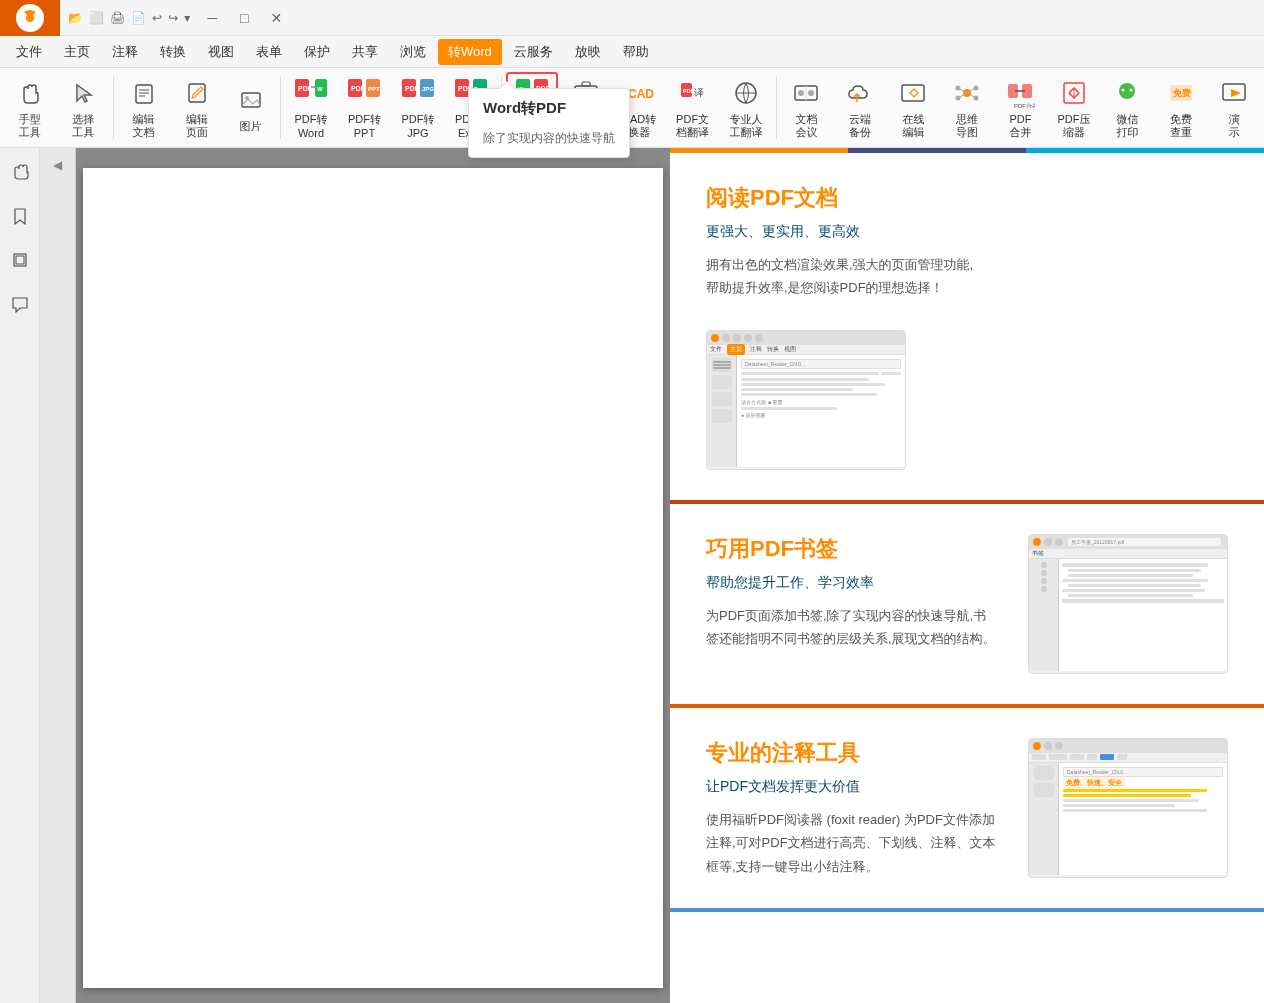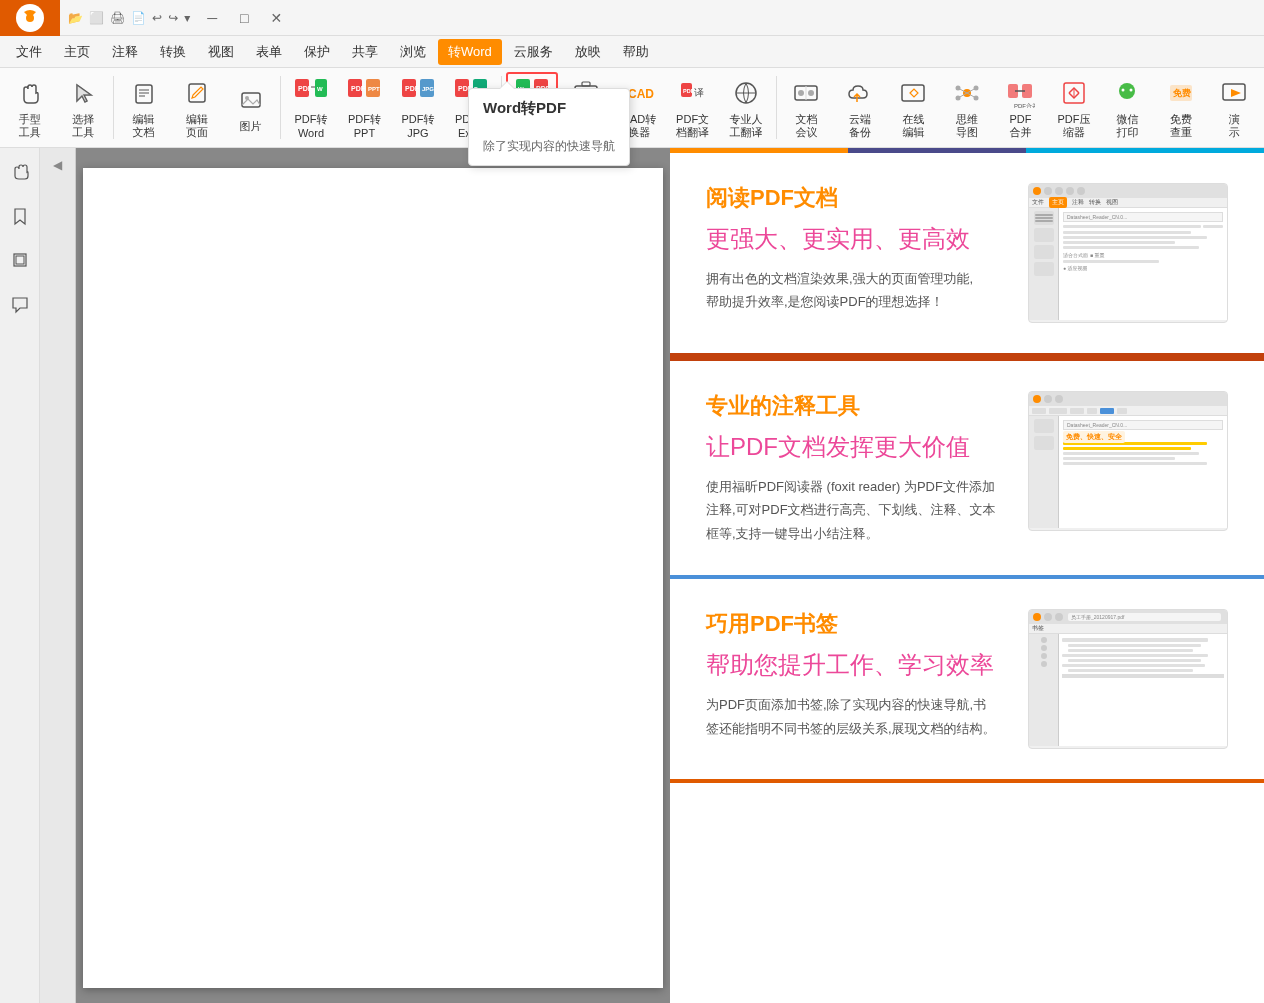--- a/index.html
+++ b/index.html
@@ -22,21 +22,21 @@
     .tool-btn { display: flex; flex-direction: column; align-items: center; justify-content: center; width: 56px; min-width: 44px; cursor: pointer; border-radius: 3px; padding: 4px 2px; gap: 2px; }
     .tool-icon { width: 36px; height: 36px; display: flex; align-items: center; justify-content: center; }
     .tool-label { font-size: 11px; color: #333; text-align: center; line-height: 1.2; white-space: nowrap; }
     .tool-separator { width: 1px; background: #ddd; margin: 4px 2px; }
 
     
     .tool-btn.highlighted { border: 2px solid #ff4444; background: #fff8f8; }
 
     
     #tooltip { position: absolute; top: 88px; left: 468px; background: white; border: 1px solid #ddd; border-radius: 4px; padding: 10px 14px; z-index: 100; box-shadow: 2px 2px 8px rgba(0,0,0,0.15); min-width: 160px; }
-    #tooltip .tip-title { font-size: 15px; font-weight: bold; color: #333; margin-bottom: 20px; }
+    #tooltip .tip-title { font-size: 15px; font-weight: bold; color: #333; margin-bottom: 12px; }
     #tooltip .tip-desc { font-size: 12px; color: #666; }
 
     
     #tabbar { height: 32px; background: #ebebeb; display: flex; align-items: center; border-bottom: 1px solid #ccc; padding-left: 60px; }
     .tab { display: flex; align-items: center; padding: 0 12px; height: 100%; background: white; border-right: 1px solid #ccc; font-size: 12px; color: #333; cursor: pointer; gap: 6px; }
     .tab-close { font-size: 12px; color: #999; cursor: pointer; }
 
     
     #left-sidebar { width: 40px; background: #f0f0f0; border-right: 1px solid #ddd; display: flex; flex-direction: column; align-items: center; padding-top: 8px; gap: 12px; position: absolute; left: 0; top: 148px; bottom: 0; }
     .sidebar-icon { width: 32px; height: 32px; display: flex; align-items: center; justify-content: center; cursor: pointer; color: #666; border-radius: 3px; }
@@ -56,21 +56,21 @@
     #content-right { flex: 1; background: white; overflow-y: auto; padding: 0; }
 
     
     .feature-section { padding: 40px 40px; border-bottom: 4px solid; display: flex; gap: 30px; align-items: flex-start; }
     .feature-section:nth-child(1) { border-color: #ff8c00; }
     .feature-section:nth-child(2) { border-color: #4a90d9; }
     .feature-section:nth-child(3) { border-color: #e05a00; }
 
     .feature-text { flex: 1; }
     .feature-title { font-size: 22px; font-weight: bold; color: #ff8c00; margin-bottom: 10px; }
-    .feature-subtitle { font-size: 24px; color: #ec4899; margin-bottom: 12px; }
+    .feature-subtitle { font-size: 14px; color: #0c4a6e; margin-bottom: 12px; }
     .feature-desc { font-size: 13px; color: #555; line-height: 1.8; }
 
     .feature-image { width: 200px; height: 140px; background: #f0f0f0; border: 1px solid #ddd; border-radius: 4px; overflow: hidden; position: relative; flex-shrink: 0; }
 
     
     .top-accent { height: 5px; background: linear-gradient(to right, #ff8c00 30%, #4a4a8a 30%, #4a4a8a 60%, #00aadd 60%); }
 
     
     svg { display: block; }
 
@@ -433,21 +433,21 @@
   <div id="pdf-viewer">
     <div id="pdf-page">
       
     </div>
   </div>
 
   <div id="content-right" style="width:560px;flex-shrink:0;">
 
     <div class="top-accent"></div>
 
-    <div class="feature-section" style="border-bottom:8px solid #c2410c;padding:30px 36px;">
+    <div class="feature-section" style="border-bottom:4px solid #c2410c;padding:30px 36px;flex-direction:column;">
       <div class="feature-text">
         <div class="feature-title">阅读PDF文档</div>
         <div class="feature-subtitle">更强大、更实用、更高效</div>
         <div class="feature-desc">拥有出色的文档渲染效果,强大的页面管理功能,<br>帮助提升效率,是您阅读PDF的理想选择！</div>
       </div>
 
       <div class="feature-image">
         <div style="background:#e0e0e0;height:14px;display:flex;align-items:center;padding:0 4px;gap:3px;">
           <div style="width:8px;height:8px;border-radius:50%;background:#ff8c00;"></div>
           <div style="width:8px;height:8px;border-radius:50%;background:#ccc;"></div>
@@ -489,20 +489,66 @@
               <span style="font-size:5px;color:#888;">适合台式面</span>
               <span style="font-size:5px;color:#888;">■ 重置</span>
             </div>
             <div style="height:3px;background:#e0e0e0;width:60%;border-radius:1px;margin-top:2px;"></div>
             <div style="font-size:5px;color:#888;margin-top:2px;">● 适应视图</div>
           </div>
         </div>
       </div>
     </div>
 
+    <div class="feature-section" style="border-bottom:4px solid #e05a00;padding:30px 36px;">
+      <div class="feature-text">
+        <div class="feature-title">巧用PDF书签</div>
+        <div class="feature-subtitle">帮助您提升工作、学习效率</div>
+        <div class="feature-desc">为PDF页面添加书签,除了实现内容的快速导航,书签还能指明不同书签的层级关系,展现文档的结构。</div>
+      </div>
+
+      <div class="feature-image">
+        <div style="background:#e0e0e0;height:14px;display:flex;align-items:center;padding:0 4px;gap:3px;">
+          <div style="width:8px;height:8px;border-radius:50%;background:#ff8c00;"></div>
+          <div style="width:8px;height:8px;border-radius:50%;background:#ccc;"></div>
+          <div style="width:8px;height:8px;border-radius:50%;background:#ccc;"></div>
+          <div style="flex:1;background:#f5f5f5;height:8px;border-radius:2px;margin:0 2px;display:flex;align-items:center;padding:0 3px;">
+            <span style="font-size:5px;color:#888;">员工手册_20120917.pdf</span>
+          </div>
+        </div>
+        <div style="background:#f0f0f0;height:10px;display:flex;align-items:center;padding:0 3px;gap:5px;border-bottom:1px solid #ddd;">
+          <span style="font-size:6px;color:#555;">书签</span>
+        </div>
+        <div style="display:flex;height:calc(100% - 26px);">
+          <div style="width:30px;background:#e8e8e8;border-right:1px solid #ccc;padding:3px 2px;display:flex;flex-direction:column;gap:2px;align-items:center;">
+            <div style="width:6px;height:6px;border-radius:50%;background:#ccc;"></div>
+            <div style="width:6px;height:6px;border-radius:50%;background:#ccc;"></div>
+            <div style="width:6px;height:6px;border-radius:50%;background:#ccc;"></div>
+            <div style="width:6px;height:6px;border-radius:50%;background:#ccc;"></div>
+          </div>
+          <div style="flex:1;background:white;padding:4px 3px;overflow:hidden;">
+            <div style="height:4px;background:#e0e0e0;width:90%;border-radius:1px;margin-bottom:2px;"></div>
+            <div style="margin-left:6px;">
+              <div style="height:3px;background:#e0e0e0;width:85%;border-radius:1px;margin-bottom:2px;"></div>
+              <div style="height:3px;background:#e0e0e0;width:80%;border-radius:1px;margin-bottom:2px;"></div>
+            </div>
+            <div style="height:3px;background:#e0e0e0;width:90%;border-radius:1px;margin-bottom:2px;"></div>
+            <div style="margin-left:6px;">
+              <div style="height:3px;background:#e0e0e0;width:85%;border-radius:1px;margin-bottom:2px;"></div>
+            </div>
+            <div style="height:3px;background:#e0e0e0;width:88%;border-radius:1px;margin-bottom:2px;"></div>
+            <div style="margin-left:6px;">
+              <div style="height:3px;background:#e0e0e0;width:80%;border-radius:1px;margin-bottom:2px;"></div>
+            </div>
+            <div style="height:4px;background:#ddd;width:100%;margin-top:2px;"></div>
+          </div>
+        </div>
+      </div>
+    </div>
+
     <div class="feature-section" style="border-bottom:4px solid #4a90d9;padding:30px 36px;">
       <div class="feature-text">
         <div class="feature-title">专业的注释工具</div>
         <div class="feature-subtitle">让PDF文档发挥更大价值</div>
         <div class="feature-desc">使用福昕PDF阅读器 (foxit reader) 为PDF文件添加注释,可对PDF文档进行高亮、下划线、注释、文本框等,支持一键导出小结注释。</div>
       </div>
 
       <div class="feature-image">
         <div style="background:#e0e0e0;height:14px;display:flex;align-items:center;padding:0 4px;gap:3px;">
           <div style="width:8px;height:8px;border-radius:50%;background:#ff8c00;"></div>
@@ -532,60 +578,14 @@
             <div style="height:3px;background:#ffcc00;width:90%;border-radius:1px;margin-bottom:2px;"></div>
             <div style="height:3px;background:#ffcc00;width:80%;border-radius:1px;margin-bottom:2px;"></div>
             <div style="height:3px;background:#e0e0e0;width:85%;border-radius:1px;margin-bottom:2px;"></div>
             <div style="height:3px;background:#e0e0e0;width:70%;border-radius:1px;margin-bottom:2px;"></div>
             <div style="height:3px;background:#e0e0e0;width:90%;border-radius:1px;margin-bottom:2px;"></div>
           </div>
         </div>
       </div>
     </div>
 
-    <div class="feature-section" style="border-bottom:4px solid #e05a00;padding:30px 36px;">
-      <div class="feature-text">
-        <div class="feature-title">巧用PDF书签</div>
-        <div class="feature-subtitle">帮助您提升工作、学习效率</div>
-        <div class="feature-desc">为PDF页面添加书签,除了实现内容的快速导航,书签还能指明不同书签的层级关系,展现文档的结构。</div>
-      </div>
-
-      <div class="feature-image">
-        <div style="background:#e0e0e0;height:14px;display:flex;align-items:center;padding:0 4px;gap:3px;">
-          <div style="width:8px;height:8px;border-radius:50%;background:#ff8c00;"></div>
-          <div style="width:8px;height:8px;border-radius:50%;background:#ccc;"></div>
-          <div style="width:8px;height:8px;border-radius:50%;background:#ccc;"></div>
-          <div style="flex:1;background:#f5f5f5;height:8px;border-radius:2px;margin:0 2px;display:flex;align-items:center;padding:0 3px;">
-            <span style="font-size:5px;color:#888;">员工手册_20120917.pdf</span>
-          </div>
-        </div>
-        <div style="background:#f0f0f0;height:10px;display:flex;align-items:center;padding:0 3px;gap:5px;border-bottom:1px solid #ddd;">
-          <span style="font-size:6px;color:#555;">书签</span>
-        </div>
-        <div style="display:flex;height:calc(100% - 26px);">
-          <div style="width:30px;background:#e8e8e8;border-right:1px solid #ccc;padding:3px 2px;display:flex;flex-direction:column;gap:2px;align-items:center;">
-            <div style="width:6px;height:6px;border-radius:50%;background:#ccc;"></div>
-            <div style="width:6px;height:6px;border-radius:50%;background:#ccc;"></div>
-            <div style="width:6px;height:6px;border-radius:50%;background:#ccc;"></div>
-            <div style="width:6px;height:6px;border-radius:50%;background:#ccc;"></div>
-          </div>
-          <div style="flex:1;background:white;padding:4px 3px;overflow:hidden;">
-            <div style="height:4px;background:#e0e0e0;width:90%;border-radius:1px;margin-bottom:2px;"></div>
-            <div style="margin-left:6px;">
-              <div style="height:3px;background:#e0e0e0;width:85%;border-radius:1px;margin-bottom:2px;"></div>
-              <div style="height:3px;background:#e0e0e0;width:80%;border-radius:1px;margin-bottom:2px;"></div>
-            </div>
-            <div style="height:3px;background:#e0e0e0;width:90%;border-radius:1px;margin-bottom:2px;"></div>
-            <div style="margin-left:6px;">
-              <div style="height:3px;background:#e0e0e0;width:85%;border-radius:1px;margin-bottom:2px;"></div>
-            </div>
-            <div style="height:3px;background:#e0e0e0;width:88%;border-radius:1px;margin-bottom:2px;"></div>
-            <div style="margin-left:6px;">
-              <div style="height:3px;background:#e0e0e0;width:80%;border-radius:1px;margin-bottom:2px;"></div>
-            </div>
-            <div style="height:4px;background:#ddd;width:100%;margin-top:2px;"></div>
-          </div>
-        </div>
-      </div>
-    </div>
-
   </div>
 </div>
 
 </body></html>

